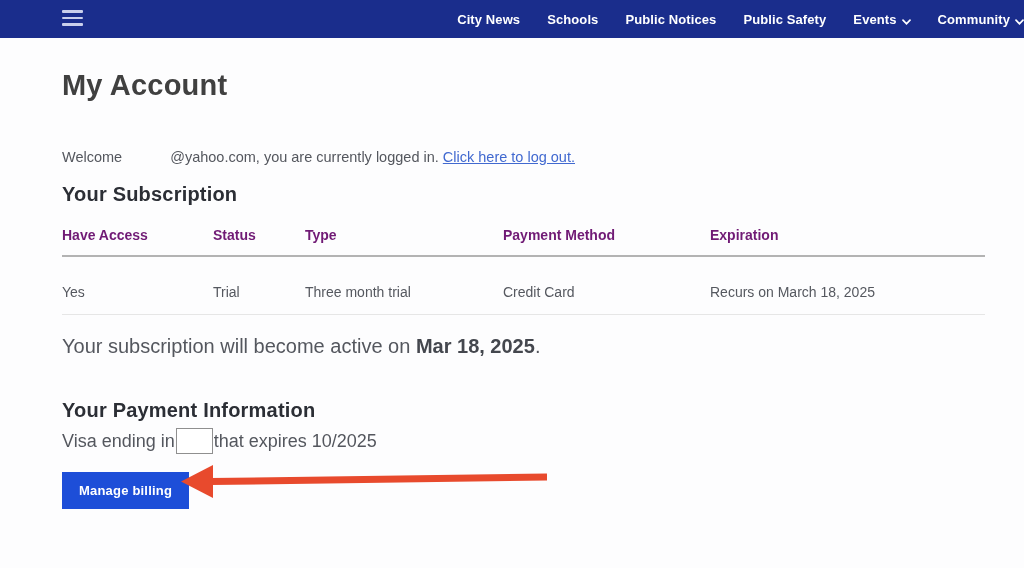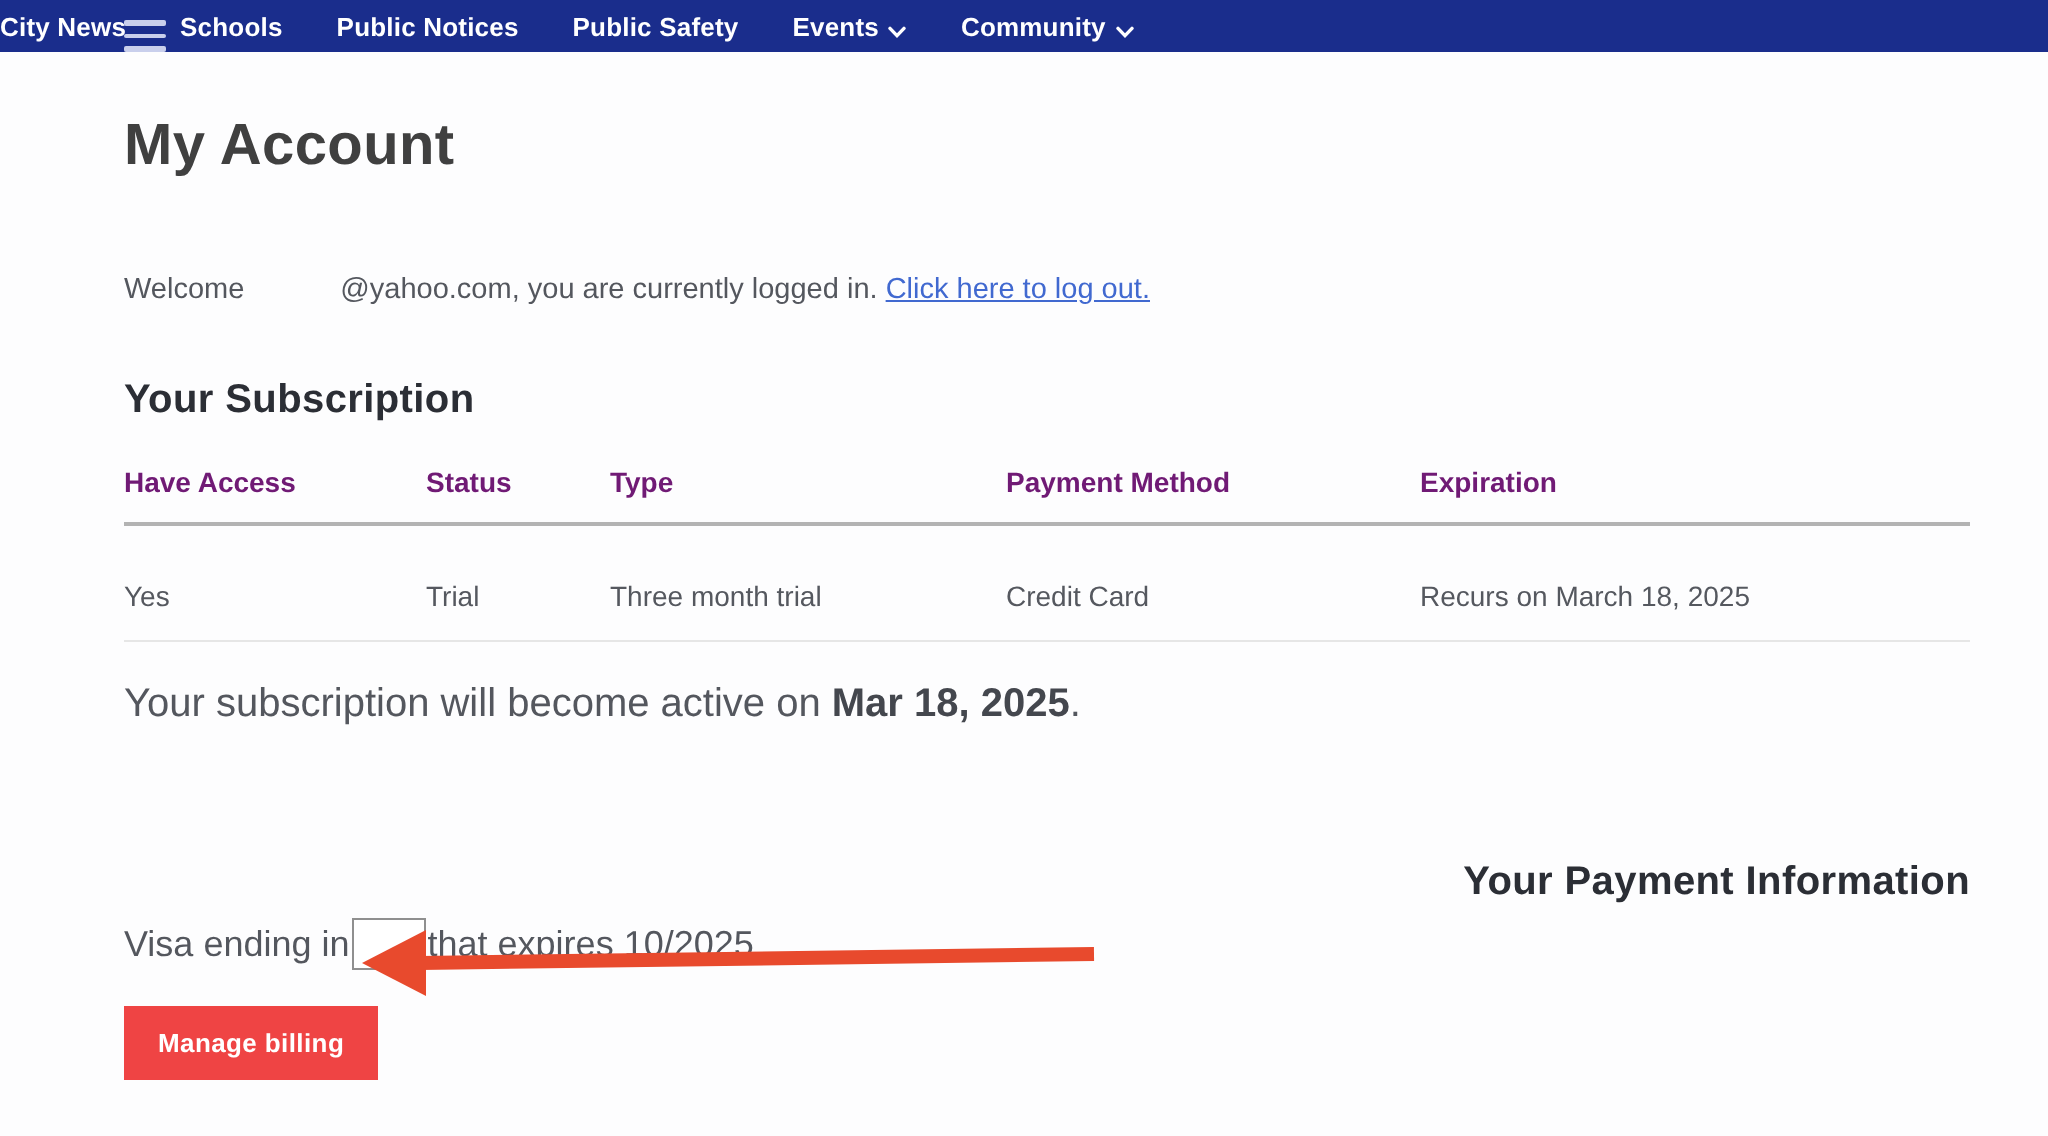--- a/index.html
+++ b/index.html
@@ -7,25 +7,25 @@
   body {
     font-family: "Liberation Sans", sans-serif;
     background:#fdfdfe;
     color:#54575e;
     overflow:hidden;
     position:relative;
   }
   
   .nav {
     position:relative;
-    height:26px;
+    height:38px;
     background:#1a2d8c;
     display:flex;
     align-items:center;
-    justify-content:flex-start;
+    justify-content:flex-end;
   }
   .hamburger {
     position:absolute;
     left:62px; top:9px;
     width:21px; height:18px;
     background:none; border:none; cursor:pointer;
     display:flex; flex-direction:column; justify-content:space-between;
     padding:1px 0;
   }
   .hamburger span {
@@ -49,22 +49,22 @@
     font-size:29px; font-weight:800;
     color:#404040; letter-spacing:.2px;
   }
   .welcome { margin-top:47px; font-size:14.5px; color:#54575e; }
   .redact-gap { display:inline-block; width:48px; }
   a.link { color:#4169d0; text-decoration:underline; cursor:pointer; }
   h2 {
     font-size:20px; font-weight:800;
     color:#2b2e35; letter-spacing:.2px;
   }
-  .h2-subscription { margin-top:36px; }
-  .h2-payment { margin-top:66px;text-align:right; }
+  .h2-subscription { margin-top:18px; }
+  .h2-payment { margin-top:41px; }
   
   table.sub-table {
     width:100%;
     margin-top:15px;
     border-collapse:collapse;
     font-size:14px;
   }
   .sub-table th {
     text-align:left;
     font-size:14px; font-weight:700; color:#701a75;
@@ -83,21 +83,21 @@
   .visa-line { margin-top:6px; font-size:18px; display:flex; align-items:center;text-align:right; }
   .redact-box {
     display:inline-block;
     width:37px; height:26px;
     background:#ffffff;
     border:1px solid #8f8f8f;
     margin:0 1px;
   }
   .manage-btn {
     margin-top:18px;
-    background:#ef4444;
+    background:#1d4ed8;
     color:#ffffff;
     border:none;
     font-family:"Liberation Sans", sans-serif;
     font-size:13px; font-weight:700;
     letter-spacing:.2px;
     padding:11px 17px;
     cursor:pointer;
     display:inline-block;
   }
   

